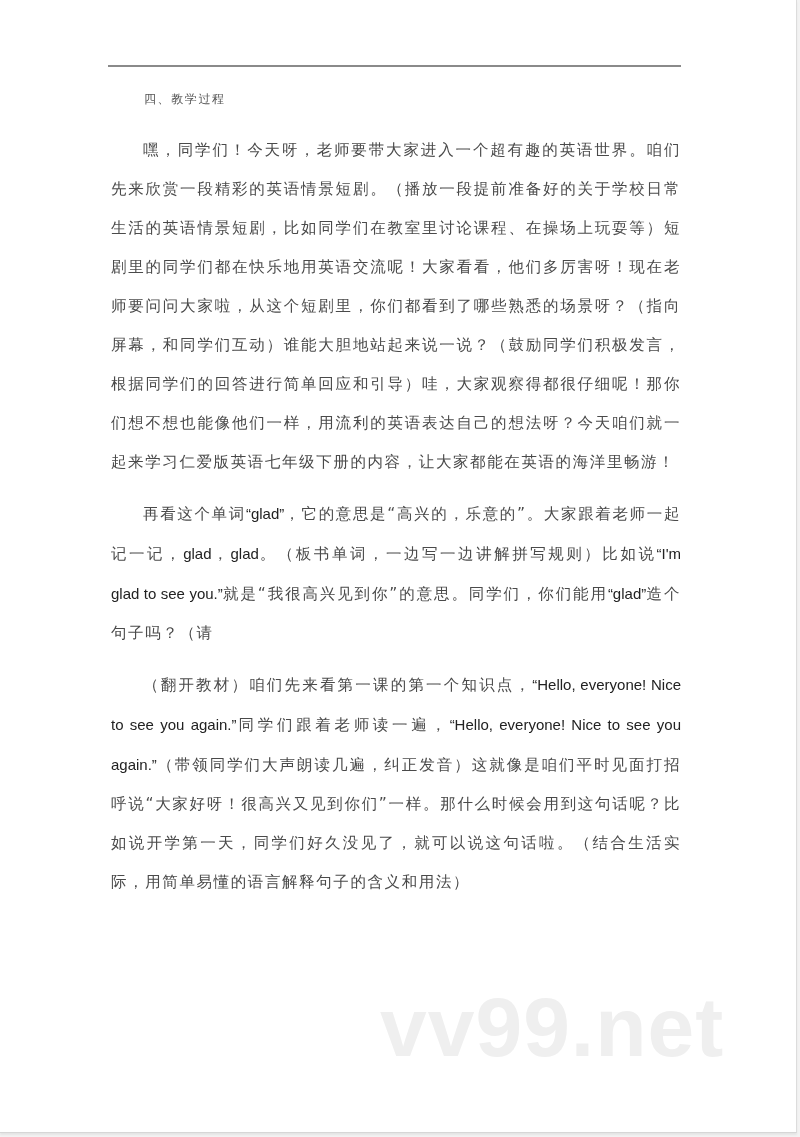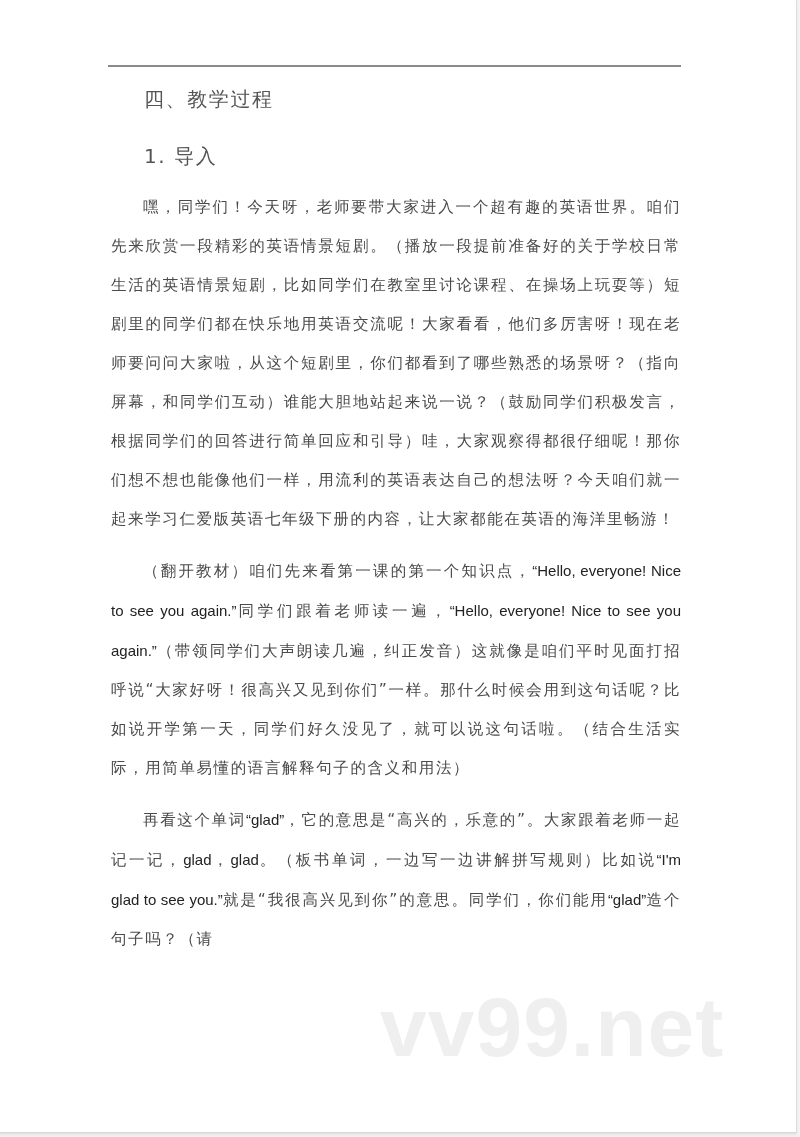--- a/index.html
+++ b/index.html
@@ -40,21 +40,21 @@
     width: 570px;
     color: #4a4a4a;
     font-size: 15.5px;
     letter-spacing: 1.6px;
     line-height: 39px;
   }
   .heading {
     margin: 0;
     padding-left: 33px;
     font-weight: normal;
-    font-size: 20px;
+    font-size: 12px;
     color: #555;
   }
   .h-section { margin-top: 0; }
   .h-sub { margin-top: 18px; }
   .para {
     margin: 12px 0 0 0;
     text-indent: 32px;
     text-align: justify;
   }
   .en {
@@ -81,22 +81,21 @@
 <body>
 
 <div class="page">
   <div class="header-rule"></div>
 
   <div class="watermark">vv99.net</div>
 
   <div class="content">
     <h2 class="heading h-section">四、教学过程</h2>
 
-    <h3 class="heading h-sub">1. 导入</h3>
     <p class="para">
       <span>嘿，同学们！今天呀，老师要带大家进入一个超有趣的英语世界。咱们先来欣赏一段精彩的英语情景短剧。（播放一段提前准备好的关于学校日常生活的英语情景短剧，比如同学们在教室里讨论课程、在操场上玩耍等）短剧里的同学们都在快乐地用英语交流呢！大家看看，他们多厉害呀！现在老师要问问大家啦，从这个短剧里，你们都看到了哪些熟悉的场景呀？（指向屏幕，和同学们互动）谁能大胆地站起来说一说？（鼓励同学们积极发言，根据同学们的回答进行简单回应和引导）哇，大家观察得都很仔细呢！那你们想不想也能像他们一样，用流利的英语表达自己的想法呀？今天咱们就一起来学习仁爱版英语七年级下册的内容，让大家都能在英语的海洋里畅游！</span>
     </p>
 
+    <p class="para"><span>再看这个单词</span><span class="en">“glad”</span><span>，它的意思是“高兴的，乐意的”。大家跟着老师一起记一记，</span><span class="en">glad</span><span>，</span><span class="en">glad</span><span>。（板书单词，一边写一边讲解拼写规则）比如说</span><span class="en">“I'm glad to see you.”</span><span>就是“我很高兴见到你”的意思。同学们，你们能用</span><span class="en">“glad”</span><span>造个句子吗？（请</span></p>
+
     <p class="para"><span>（翻开教材）咱们先来看第一课的第一个知识点，</span><span class="en">“Hello, everyone! Nice to see you again.”</span><span>同学们跟着老师读一遍，</span><span class="en">“Hello, everyone! Nice to see you again.”</span><span>（带领同学们大声朗读几遍，纠正发音）这就像是咱们平时见面打招呼说“大家好呀！很高兴又见到你们”一样。那什么时候会用到这句话呢？比如说开学第一天，同学们好久没见了，就可以说这句话啦。（结合生活实际，用简单易懂的语言解释句子的含义和用法）</span></p>
-
-    <p class="para"><span>再看这个单词</span><span class="en">“glad”</span><span>，它的意思是“高兴的，乐意的”。大家跟着老师一起记一记，</span><span class="en">glad</span><span>，</span><span class="en">glad</span><span>。（板书单词，一边写一边讲解拼写规则）比如说</span><span class="en">“I'm glad to see you.”</span><span>就是“我很高兴见到你”的意思。同学们，你们能用</span><span class="en">“glad”</span><span>造个句子吗？（请</span></p>
   </div>
 </div>
 
 </body></html>

